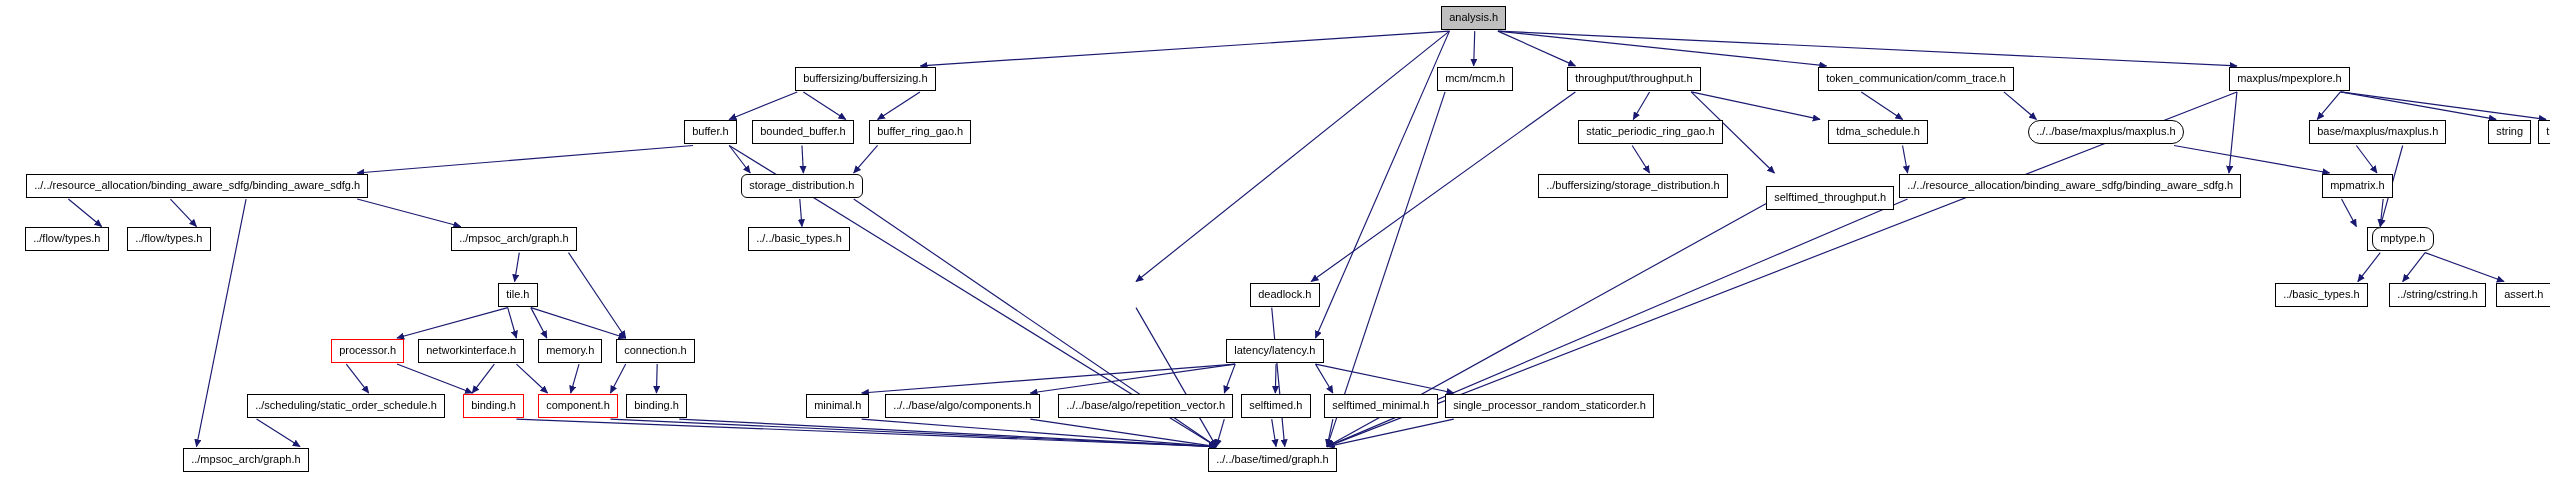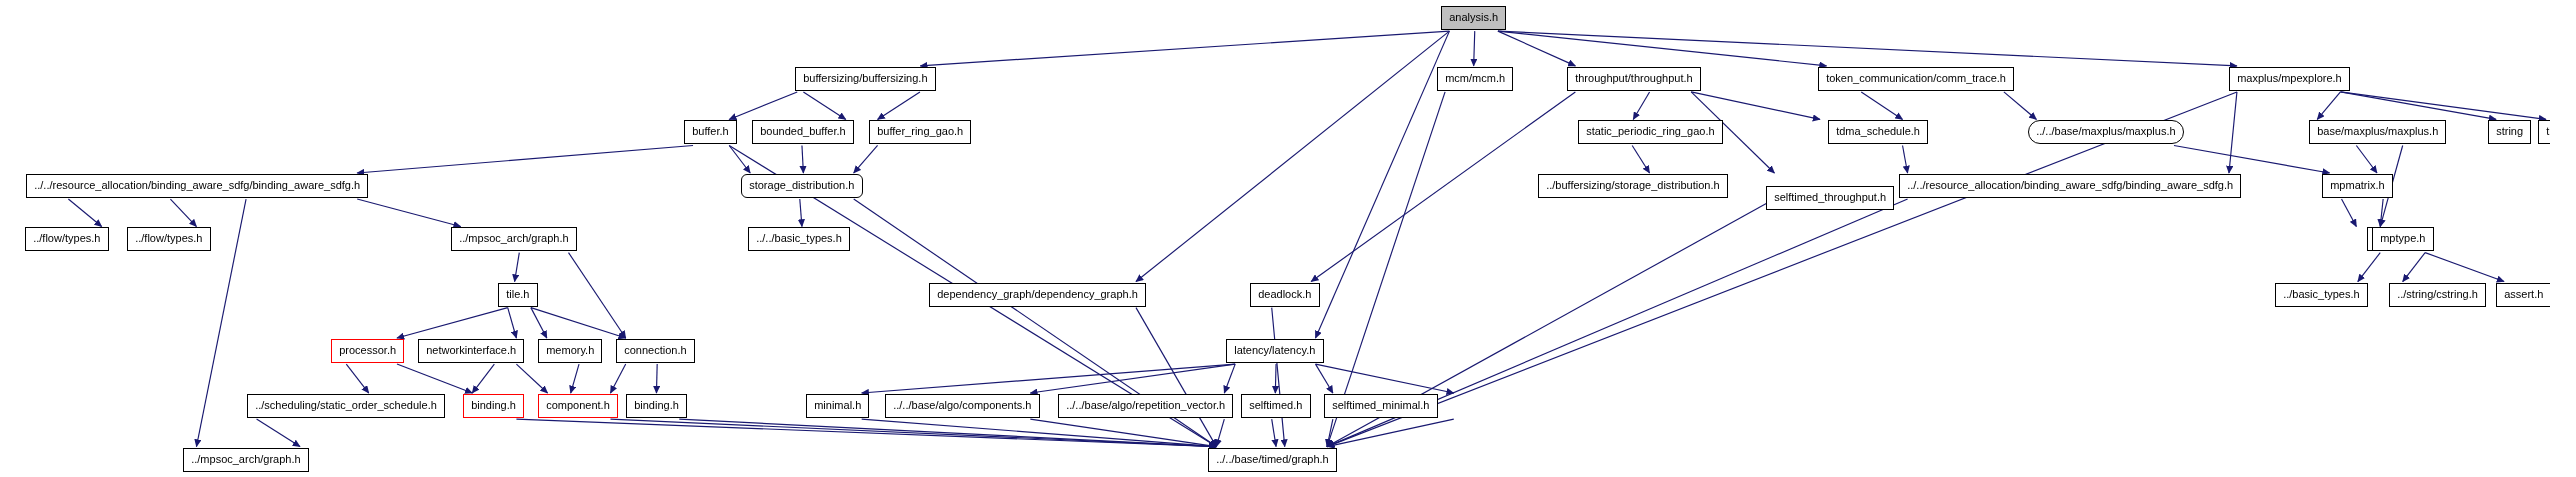--- a/index.html
+++ b/index.html
@@ -134,37 +134,37 @@
     <div class="node" style="top: 174px; left: 741px; border-radius: 6px;">storage_distribution.h</div>
     <div class="node" style="top: 174px; left: 1538px;">../buffersizing/storage_distribution.h</div>
     <div class="node" style="top: 186px; left: 1766px;">selftimed_throughput.h</div>
     <div class="node" style="top: 174px; left: 1899px;">../../resource_allocation/binding_aware_sdfg/binding_aware_sdfg.h</div>
     <div class="node" style="top: 174px; left: 2322px;">mpmatrix.h</div>
     <div class="node" style="top: 227px; left: 25px;">../flow/types.h</div>
     <div class="node" style="top: 227px; left: 127px;">../flow/types.h</div>
     <div class="node" style="top: 227px; left: 451px;">../mpsoc_arch/graph.h</div>
     <div class="node" style="top: 227px; left: 748px;">../../basic_types.h</div>
     <div class="node" style="top: 227px; left: 2319px; margin-left: 48px;">vector</div>
-    <div class="node" style="top: 227px; left: 2372px;">mptype.h</div>
+    <div class="node" style="top: 227px; left: 2372px; border-radius: 9px;">mptype.h</div>
     <div class="node" style="top: 283px; left: 498px;">tile.h</div>
-    <div class="node" style="top: 283px; left: 929px;">dependency_graph/dependency_graph.h</div>
     <div class="node" style="top: 283px; left: 1250px;">deadlock.h</div>
     <div class="node" style="top: 283px; left: 2275px;">../basic_types.h</div>
     <div class="node" style="top: 283px; left: 2389px;">../string/cstring.h</div>
     <div class="node" style="top: 283px; left: 2496px;">assert.h</div>
     <div class="node truncated" style="top: 339px; left: 331px;">processor.h</div>
     <div class="node" style="top: 339px; left: 418px;">networkinterface.h</div>
     <div class="node" style="top: 339px; left: 538px;">memory.h</div>
     <div class="node" style="top: 339px; left: 616px;">connection.h</div>
     <div class="node" style="top: 339px; left: 1226px;">latency/latency.h</div>
     <div class="node" style="top: 394px; left: 247px;">../scheduling/static_order_schedule.h</div>
     <div class="node truncated" style="top: 394px; left: 463px;">binding.h</div>
     <div class="node truncated" style="top: 394px; left: 538px;">component.h</div>
     <div class="node" style="top: 394px; left: 626px;">binding.h</div>
     <div class="node" style="top: 394px; left: 806px;">minimal.h</div>
     <div class="node" style="top: 394px; left: 885px;">../../base/algo/components.h</div>
     <div class="node" style="top: 394px; left: 1058px;">../../base/algo/repetition_vector.h</div>
     <div class="node" style="top: 394px; left: 1241px;">selftimed.h</div>
     <div class="node" style="top: 394px; left: 1324px;">selftimed_minimal.h</div>
+    <div class="node" style="top: 394px; left: 1445px;">single_processor_random_staticorder.h</div>
     <div class="node" style="top: 448px; left: 183px;">../mpsoc_arch/graph.h</div>
     <div class="node" style="top: 448px; left: 1208px;">../../base/timed/graph.h</div>
   </div>
 
 
 </body></html>

